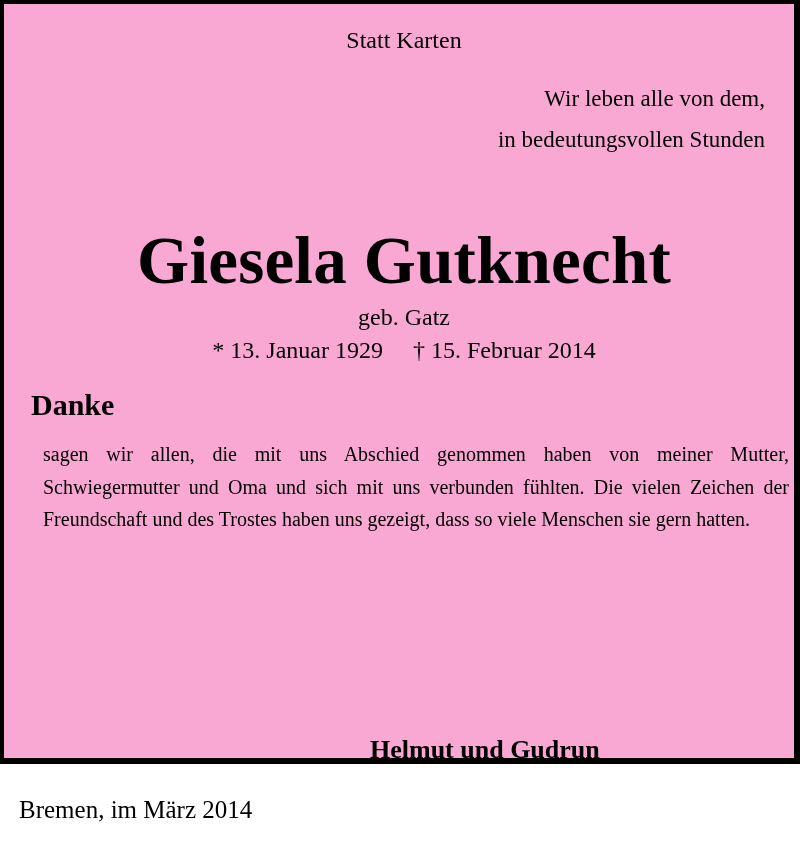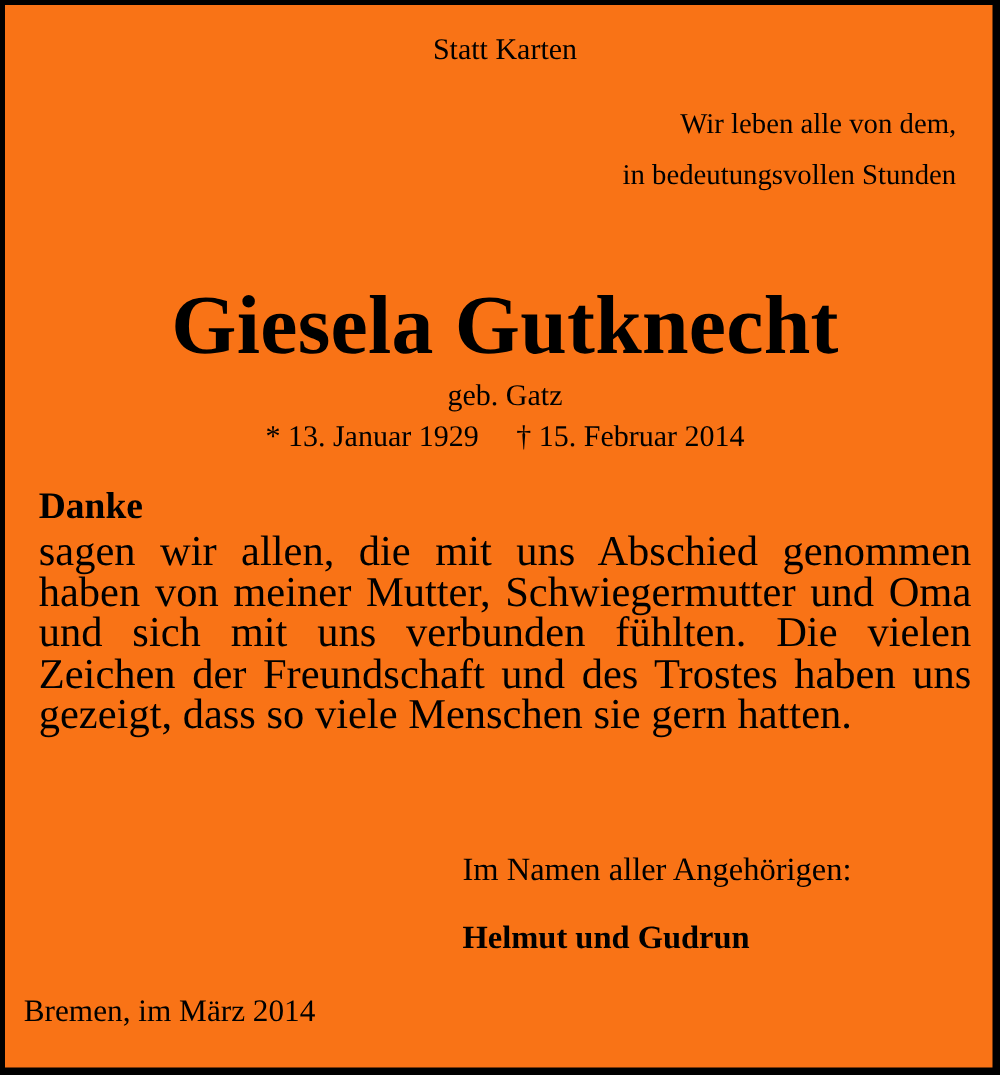--- a/index.html
+++ b/index.html
@@ -13,27 +13,27 @@
       position: relative;
       overflow: hidden;
       font-family: "Liberation Serif", "DejaVu Serif", serif;
       color: #000000;
     }
     .frame {
       position: absolute;
       left: 0;
       top: 0;
       width: 800px;
-      height: 860px;
+      height: 764px;
       box-sizing: border-box;
       border-top: 4px solid #000;
       border-left: 4px solid #000;
       border-right: 6px solid #000;
       border-bottom: 6px solid #000;
-      background: #f97316;
+      background: #f9a8d4;
     }
     .abs {
       position: absolute;
       white-space: nowrap;
       margin: 0;
     }
     .header-note {
       left: 0;
       width: 800px;
       text-align: center;
@@ -86,24 +86,24 @@
       left: 27px;
       top: 385px;
       font-size: 30px;
       line-height: 32px;
       font-weight: bold;
     }
     .body-text {
       position: absolute;
       left: 27px;
       width: 746px;
-      font-size: 34px;
+      font-size: 20px;
       line-height: 32.5px;
       text-align: justify;
-      margin: 0;
+      margin: 12px;
     }
     .para1 { top: 422px; }
     .para2 { top: 557px; }
     .signoff-intro {
       left: 366px;
       top: 676px;
       font-size: 26px;
       line-height: 32px;
     }
     .signoff-names {
@@ -141,19 +141,18 @@
     <span>*</span>
     <span>13. Januar 1929</span><span class="gap"></span><span>†</span>
     <span>15. Februar 2014</span>
   </div>
 
   <div class="abs thanks-heading">Danke</div>
 
   <p class="body-text para1">sagen wir allen, die mit uns Abschied genommen haben von meiner Mutter, Schwiegermutter und Oma und sich mit uns verbunden fühlten. Die vielen Zeichen der Freundschaft und des Trostes haben uns gezeigt, dass so viele Menschen sie gern hatten.</p>
 
 
-  <div class="abs signoff-intro">Im Namen aller Angehörigen:</div>
 
   <div class="abs signoff-names">Helmut und Gudrun</div>
 
   <div class="abs place-date">Bremen, im März 2014</div>
 
 </div>
 
 </body></html>

